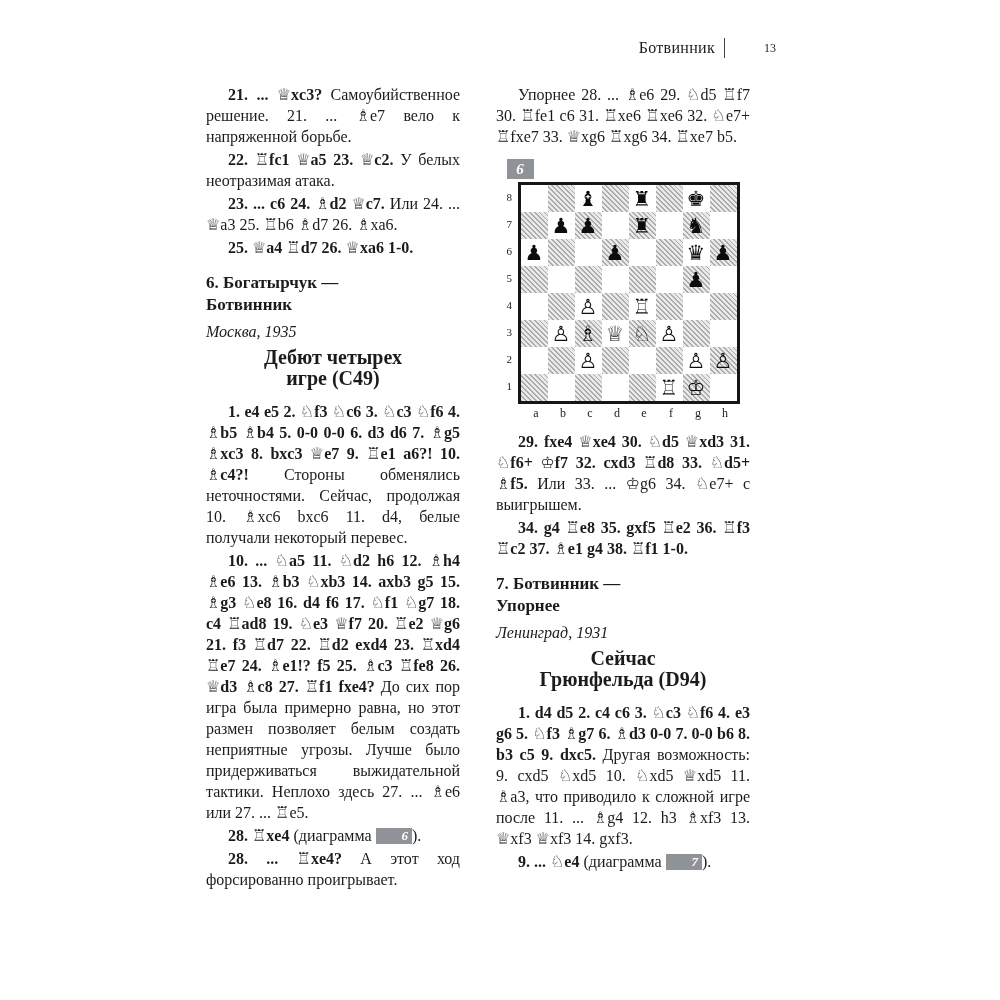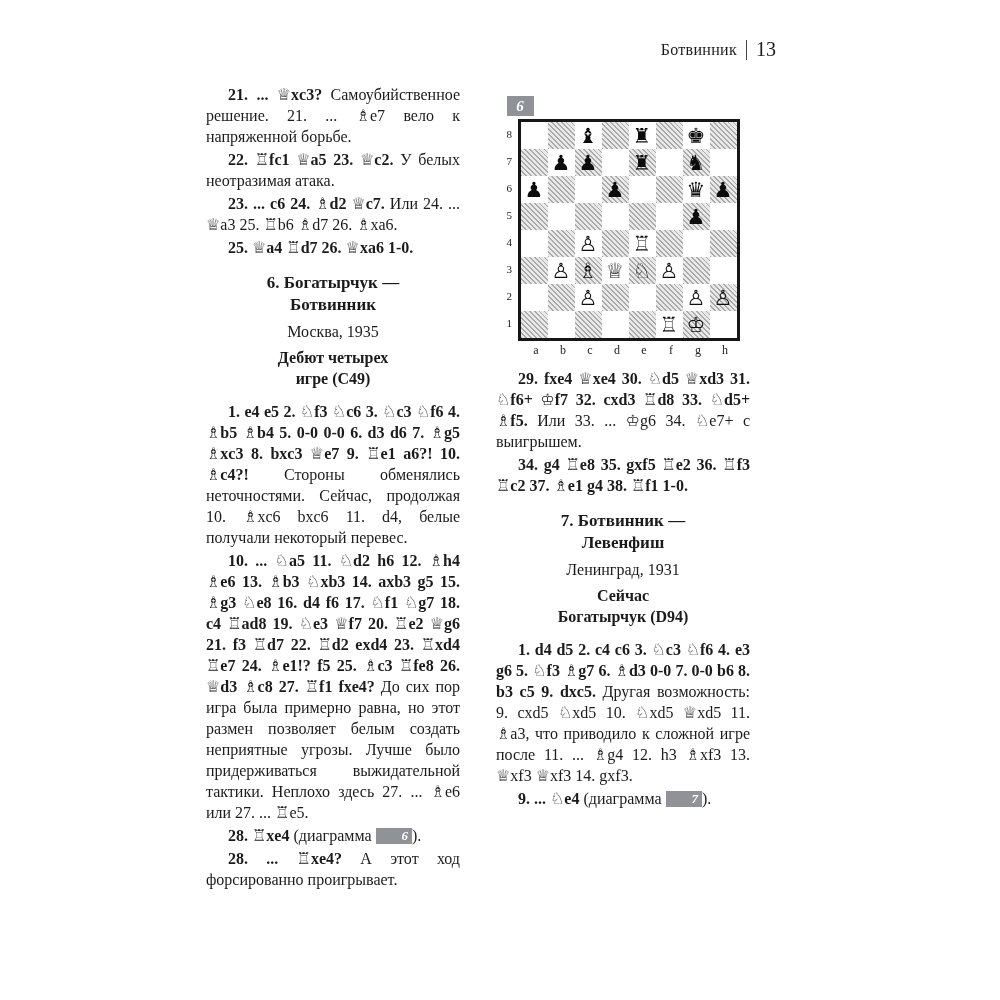--- a/index.html
+++ b/index.html
@@ -2,29 +2,29 @@
 <html><head>
 <meta charset="utf-8">
 <style>
   html,body{margin:0;padding:0;background:#ffffff;}
   .page{position:relative;width:1000px;height:1000px;background:#ffffff;overflow:hidden;
         font-family:"Liberation Serif","DejaVu Serif","DejaVu Sans",serif;color:#1b1b1b;}
   
   .hdr{position:absolute;top:38px;right:224px;font-size:16px;display:flex;align-items:center;gap:9px;}
   .hdr-title{letter-spacing:.3px;}
   .hdr-bar{display:inline-block;width:1px;height:20px;background:#444;}
-  .hdr-page{font-size:20px;}
+  .hdr-page{font-size:12px;margin-left:30px;}
   
   .cols{position:absolute;left:206px;top:84px;width:560px;display:flex;gap:36px;}
   .col{width:254px;}
   p.para{margin:0 0 2px 0;text-indent:22px;text-align:justify;font-size:16px;line-height:21px;}
   p.para b{font-weight:bold;}
-  .game-heading{text-align:center;font-weight:bold;font-size:17px;line-height:22px;margin:14px 0 5px;}
-  .venue{text-align:center;font-size:16px;line-height:21px;margin:0 0 5px;}
-  .opening{text-align:center;font-weight:bold;font-size:16px;line-height:21px;margin:0 0 12px;}
+  .game-heading{font-weight:bold;font-size:17px;line-height:22px;margin:14px 0 5px;}
+  .venue{text-align:left;font-style:italic;font-size:16px;line-height:21px;margin:0 0 5px;}
+  .opening{text-align:center;font-weight:bold;font-size:20px;line-height:21px;margin:0 0 12px;}
   
   .dbadge{display:inline-block;min-width:14px;padding:0 4px;background:#8f9296;color:#fff;
           font-style:italic;font-weight:bold;font-size:13px;line-height:16px;text-align:center;
           vertical-align:1px;}
   
   .diagram{margin:12px 0 10px;display:flex;justify-content:center;}
   .dg-inner{width:233px;}
   .dg-badge{width:27px;height:20px;background:#8f9296;color:#fff;font-style:italic;font-weight:bold;
             font-size:15px;text-align:center;line-height:20px;margin:0 0 3px 0;}
   .dg-body{display:flex;}
@@ -61,20 +61,21 @@
         <div class="opening">
           <div>Дебют четырех</div>
           <div>игре (C49)</div>
         </div>
         <p class="para"><b>1. e4 e5 2. ♘f3 ♘c6 3. ♘c3 ♘f6 4. ♗b5 ♗b4 5. 0-0 0-0 6. d3 d6 7. ♗g5 ♗xc3 8. bxc3 ♕e7 9. ♖e1 a6?! 10. ♗c4?!</b><span> Стороны обменялись неточностями. Сейчас, продолжая 10. ♗xc6 bxc6 11. d4, белые получали некоторый перевес.</span></p>
         <p class="para"><b>10. ... ♘a5 11. ♘d2 h6 12. ♗h4 ♗e6 13. ♗b3 ♘xb3 14. axb3 g5 15. ♗g3 ♘e8 16. d4 f6 17. ♘f1 ♘g7 18. c4 ♖ad8 19. ♘e3 ♕f7 20. ♖e2 ♕g6 21. f3 ♖d7 22. ♖d2 exd4 23. ♖xd4 ♖e7 24. ♗e1!? f5 25. ♗c3 ♖fe8 26. ♕d3 ♗c8 27. ♖f1 fxe4?</b><span> До сих пор игра была примерно равна, но этот размен позволяет белым создать неприятные угрозы. Лучше было придерживаться выжидательной тактики. Неплохо здесь 27. ... ♗e6 или 27. ... ♖e5.</span></p>
         <p class="para"><b>28. ♖xe4</b><span> (диаграмма </span><span class="dbadge">6</span><span>).</span></p>
         <p class="para"><b>28. ... ♖xe4?</b><span> А этот ход форсированно проигрывает.</span></p>
       </div>
     <div class="col" id="col-right">
+        <p class="para"><span>Упорнее 28. ... ♗e6 29. ♘d5 ♖f7 30. ♖fe1 c6 31. ♖xe6 ♖xe6 32. ♘e7+ ♖fxe7 33. ♕xg6 ♖xg6 34. ♖xe7 b5.</span></p>
         <div class="diagram">
           <div class="dg-inner">
             <div class="dg-badge">6</div>
             <div class="dg-body">
               <div class="dg-ranks">
                 <div class="dg-rank">8</div>
                 <div class="dg-rank">7</div>
                 <div class="dg-rank">6</div>
                 <div class="dg-rank">5</div>
                 <div class="dg-rank">4</div>
@@ -206,24 +207,24 @@
               <div class="dg-file">f</div>
               <div class="dg-file">g</div>
               <div class="dg-file">h</div>
             </div>
           </div>
         </div>
         <p class="para"><b>29. fxe4 ♕xe4 30. ♘d5 ♕xd3 31. ♘f6+ ♔f7 32. cxd3 ♖d8 33. ♘d5+ ♗f5.</b><span> Или 33. ... ♔g6 34. ♘e7+ с выигрышем.</span></p>
         <p class="para"><b>34. g4 ♖e8 35. gxf5 ♖e2 36. ♖f3 ♖c2 37. ♗e1 g4 38. ♖f1 1-0.</b></p>
         <div class="game-heading">
           <div>7. Ботвинник —</div>
-          <div>Левенфиш</div>
+          <div>Упорнее</div>
         </div>
         <div class="venue">Ленинград, 1931</div>
         <div class="opening">
           <div>Сейчас</div>
-          <div>Богатырчук (D94)</div>
+          <div>Грюнфельда (D94)</div>
         </div>
         <p class="para"><b>1. d4 d5 2. c4 c6 3. ♘c3 ♘f6 4. e3 g6 5. ♘f3 ♗g7 6. ♗d3 0-0 7. 0-0 b6 8. b3 c5 9. dxc5.</b><span> Другая возможность: 9. cxd5 ♘xd5 10. ♘xd5 ♕xd5 11. ♗a3, что приводило к сложной игре после 11. ... ♗g4 12. h3 ♗xf3 13. ♕xf3 ♕xf3 14. gxf3.</span></p>
         <p class="para"><b>9. ... ♘e4</b><span> (диаграмма </span><span class="dbadge">7</span><span>).</span></p>
       </div>
   </div>
 </div>
 
 </body></html>

